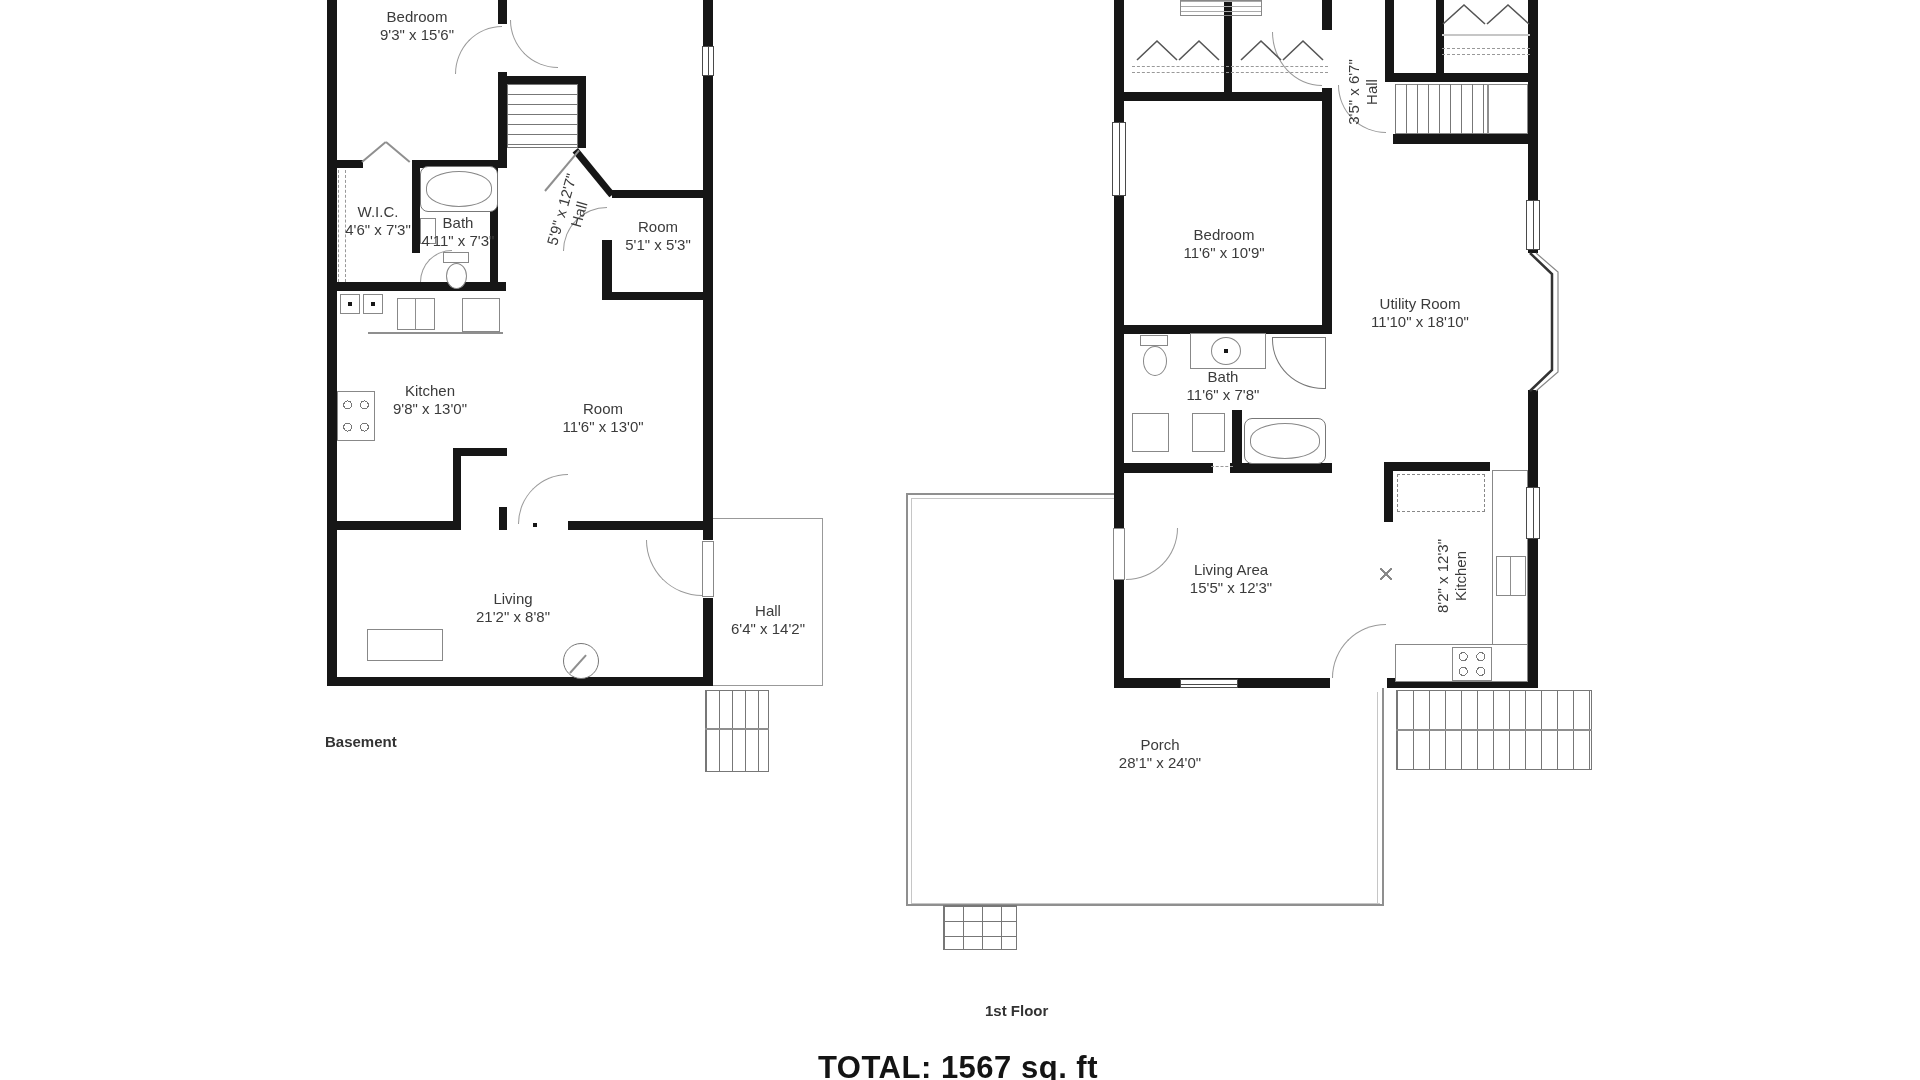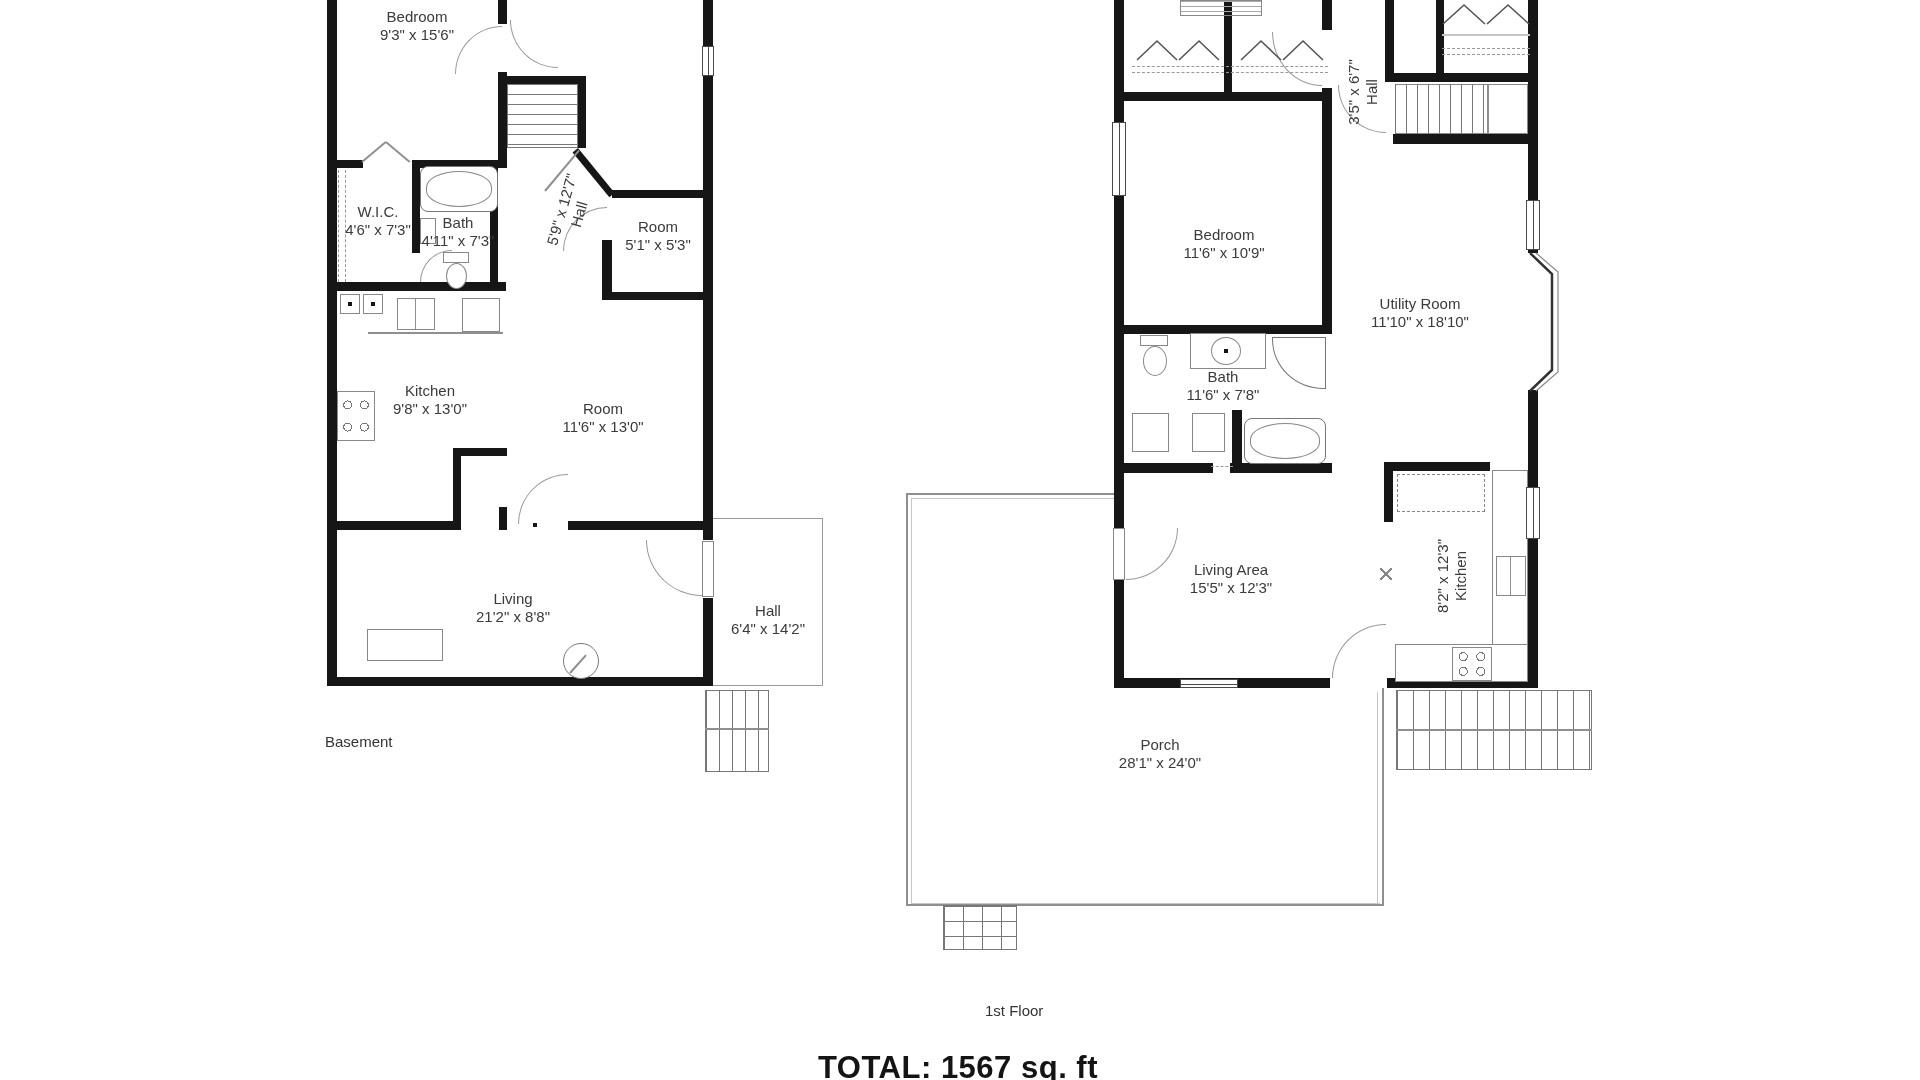--- a/index.html
+++ b/index.html
@@ -47,21 +47,21 @@
   .xmark{position:absolute;background:
       linear-gradient(45deg,transparent 44%,#888 44% 56%,transparent 56%),
       linear-gradient(-45deg,transparent 44%,#888 44% 56%,transparent 56%);}
   .diag{position:absolute;background:#161616;transform-origin:0 0;}
   .diagT{position:absolute;background:#8f8f8f;transform-origin:0 50%;}
   
   .lab{position:absolute;font-size:15px;line-height:1.22;color:#3b3b3b;text-align:center;
        white-space:nowrap;transform:translateX(-50%);}
   .lab span{display:block;}
   .rot{transform:translate(-50%,-50%) rotate(var(--r,-90deg));}
-  .fname{position:absolute;font-size:15px;color:#333;}
+  .fname{position:absolute;font-size:15px;color:#333;font-weight:bold;}
   .total{position:absolute;font-size:31px;font-weight:bold;color:#141414;transform:translateX(-50%);
          letter-spacing:.5px;}
 </style>
 </head>
 <body>
 
 <div class="scene">
 
   <div>
     <div class="tl" style="left:906px;top:493px;width:208px;height:2px"></div>

